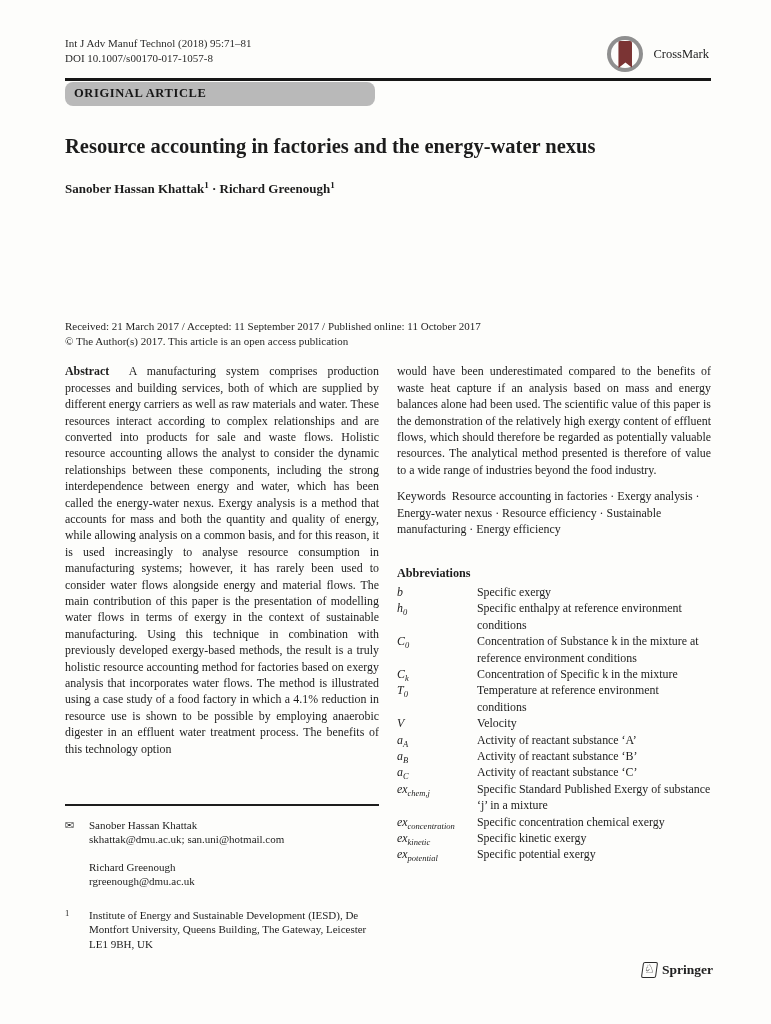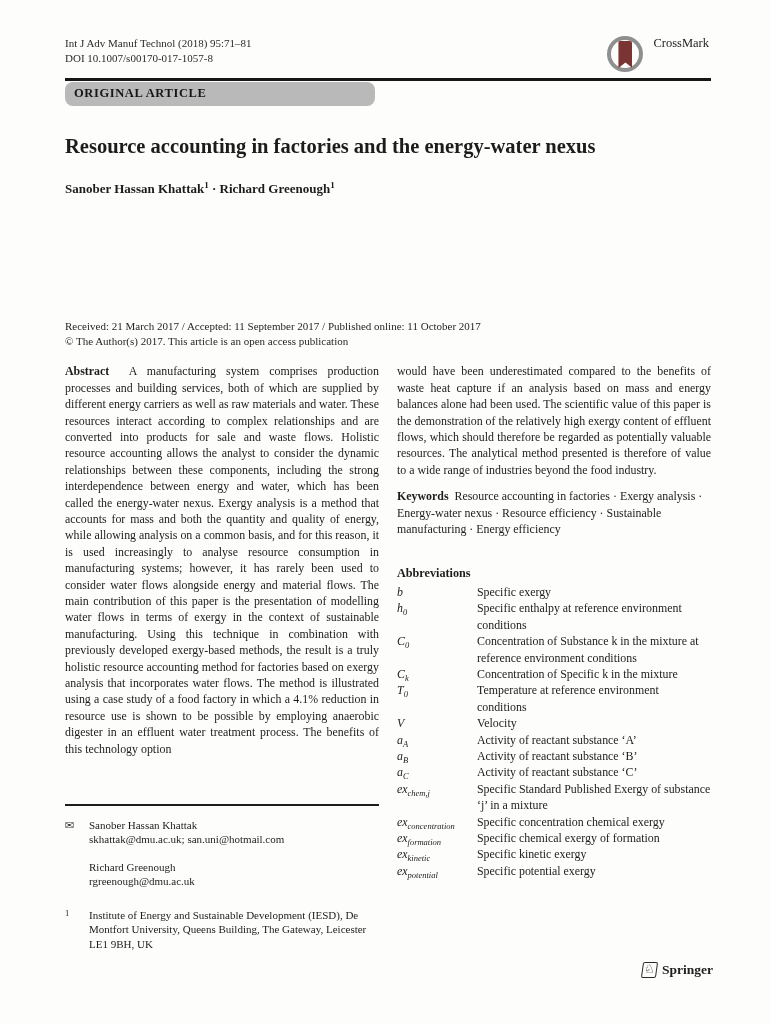--- a/index.html
+++ b/index.html
@@ -5,21 +5,21 @@
   html,body{margin:0;padding:0;background:#e9e9e9;}
   .page{
     width:771px;height:1024px;background:#fdfdfb;position:relative;
     font-family:"Liberation Serif",serif;color:#1c1c1c;
     box-sizing:border-box;padding:36px 60px 12px 65px;overflow:hidden;
     margin:0 auto;
   }
   
   .header-row{display:flex;justify-content:space-between;align-items:flex-start;height:40px;}
   .journal-meta{font-size:11px;line-height:15px;color:#2a2a2a;}
-  .crossmark{display:flex;align-items:flex-start;gap:10px;margin-right:2px;}
+  .crossmark{display:flex;align-items:center;gap:10px;margin-right:2px;}
   .cm-circle{width:36px;height:36px;border-radius:50%;background:#8f8f8f;position:relative;display:inline-block;}
   .cm-circle::before{content:"";position:absolute;left:4px;top:4px;right:4px;bottom:4px;border-radius:50%;background:#fdfdfb;}
   .cm-mark{position:absolute;left:11px;top:5px;width:14px;height:27px;background:#7b3434;
     clip-path:polygon(0 0,100% 0,100% 100%,50% 80%,0 100%);border-radius:2px 2px 0 0;}
   .cm-label{font-size:12.5px;color:#222;}
   .rule{height:3px;background:#161616;margin-top:2px;}
   .article-type{display:inline-block;background:#b9b9b9;color:#161616;font-weight:bold;
     font-size:12.5px;letter-spacing:0.6px;padding:4px 0 5px 9px;width:301px;margin-top:1px;border-radius:8px;}
   
   .title{font-size:20.5px;font-weight:bold;margin:27px 0 0 0;line-height:26px;}
@@ -40,21 +40,21 @@
   .corr-entry{display:flex;margin-bottom:13px;}
   .corr-icon{width:24px;flex-shrink:0;font-family:"Liberation Serif","DejaVu Sans",serif;font-size:11px;color:#333;}
   .corr-name{display:block;}
   .corr-emails{display:block;}
   .affil{display:flex;margin-top:19px;}
   .affil-mark{width:24px;flex-shrink:0;font-size:8.5px;position:relative;top:-2px;}
   .affil-text{flex:1;}
   
   .abstract-cont{margin:0;font-size:11.9px;line-height:16.4px;text-align:justify;}
   .keywords{margin:10px 0 0 0;font-size:11.9px;line-height:16.6px;}
-  .keywords b{font-weight:bold;}
+  .keywords b{font-weight:normal;}
   .abbr-heading{margin-top:28px;font-weight:bold;font-size:12.2px;}
   .abbr-list{margin-top:3px;font-size:11.9px;line-height:16.4px;}
   .abbr-row{display:flex;}
   .abbr-sym{width:80px;flex-shrink:0;font-style:italic;}
   .abbr-sym sub{font-size:8.5px;font-style:italic;line-height:0;}
   .abbr-desc{flex:1;}
   
   .springer{position:absolute;right:58px;bottom:46px;display:flex;align-items:center;gap:5px;font-size:13.5px;color:#222;}
   .sp-box{font-family:"DejaVu Sans",sans-serif;font-size:12px;line-height:13px;border:1.2px solid #2a2a2a;
     border-radius:2px;padding:0 1px 1px 1px;transform:skewX(-8deg);display:inline-block;}
@@ -187,24 +187,20 @@
           <div class="abbr-row">
             <span class="abbr-sym"><i>ex</i><sub>chem,j</sub></span>
             <span class="abbr-desc">Specific Standard Published Exergy of substance ‘j’ in a mixture</span>
           </div>
 
           <div class="abbr-row">
             <span class="abbr-sym"><i>ex</i><sub>concentration</sub></span>
             <span class="abbr-desc">Specific concentration chemical exergy</span>
           </div>
 
-          <div class="abbr-row">
-            <span class="abbr-sym"><i>ex</i><sub>formation</sub></span>
-            <span class="abbr-desc">Specific chemical exergy of formation</span>
-          </div>
 
           <div class="abbr-row">
             <span class="abbr-sym"><i>ex</i><sub>kinetic</sub></span>
             <span class="abbr-desc">Specific kinetic exergy</span>
           </div>
 
           <div class="abbr-row">
             <span class="abbr-sym"><i>ex</i><sub>potential</sub></span>
             <span class="abbr-desc">Specific potential exergy</span>
           </div>

